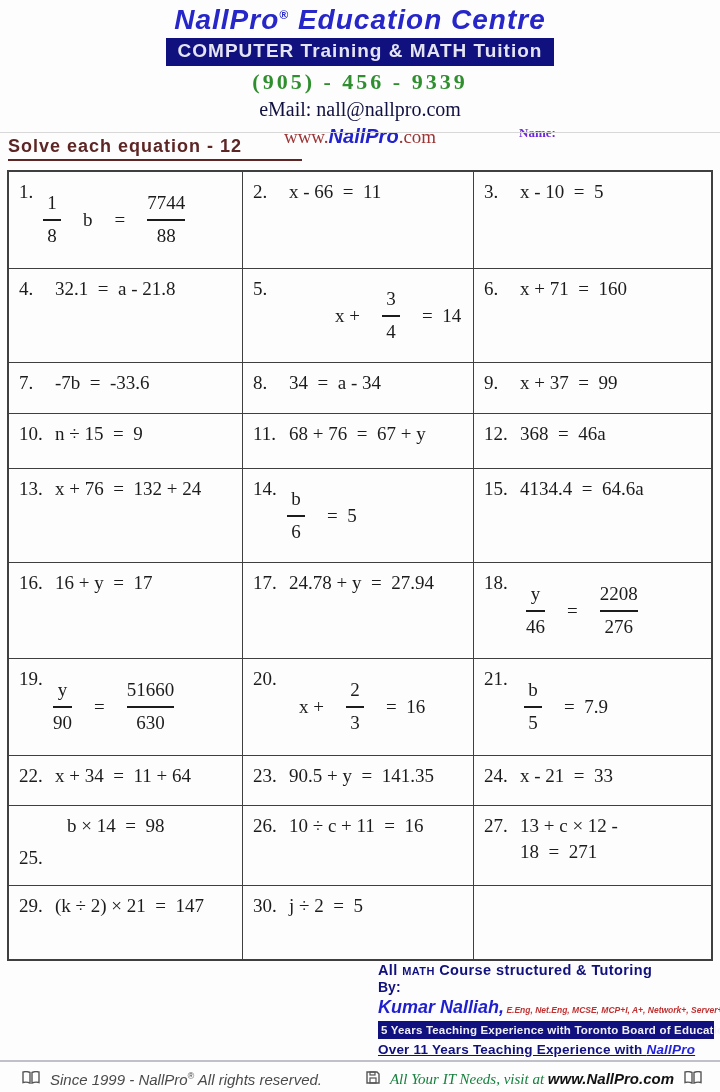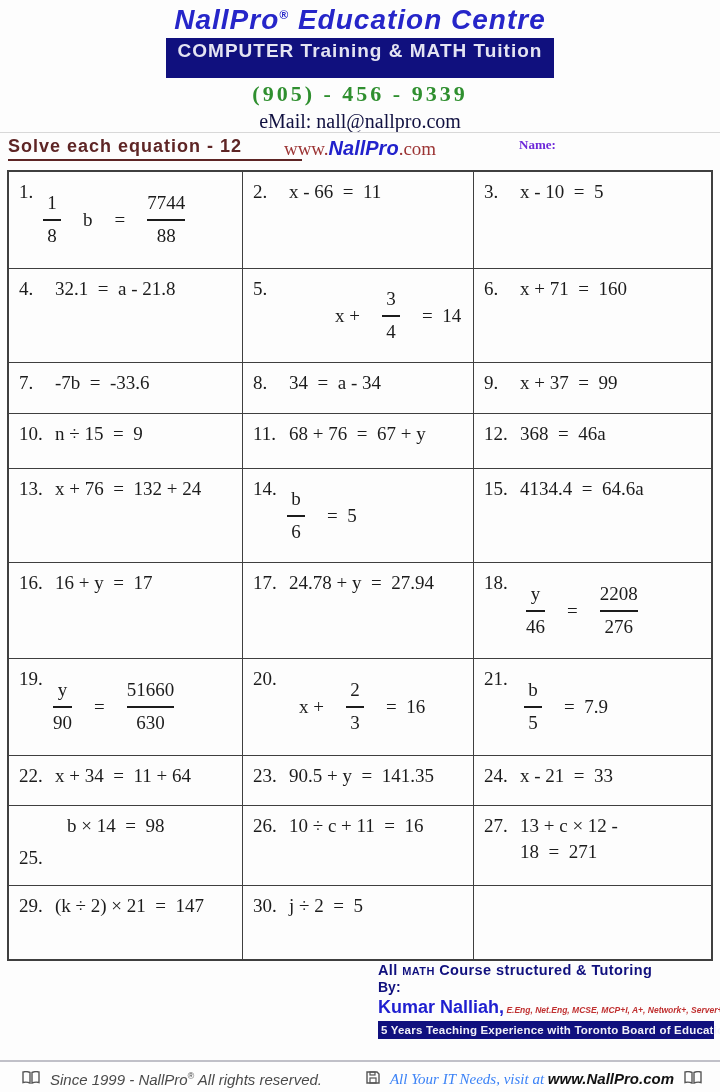--- a/index.html
+++ b/index.html
@@ -6,21 +6,21 @@
   #page{position:relative;width:720px;height:1092px;background:#fdfdfd;margin:0 auto;
         font-family:"Liberation Serif",serif;color:#1c1c1c;overflow:hidden;}
 
   
   .header{position:absolute;top:4px;left:0;width:100%;text-align:center;}
   .title{font-family:"Liberation Sans",sans-serif;font-style:italic;font-weight:bold;
          font-size:28px;color:#2626c9;letter-spacing:1px;}
   .title sup{font-size:12px;}
   .banner{display:inline-block;margin-top:2px;background:#10107e;color:#e4e4f2;
           font-family:"Liberation Sans",sans-serif;font-weight:bold;font-size:19px;
-          padding:2px 12px 16px 12px;letter-spacing:1px;}
+          padding:2px 12px 4px 12px;letter-spacing:1px;}
   .phone{margin-top:3px;font-weight:bold;font-size:22px;color:#2f8f2f;letter-spacing:3px;}
   .email{margin-top:3px;font-size:20px;color:#101040;}
   .wwwline{position:relative;margin-top:4px;font-size:19px;height:24px;}
   .www-red{color:#9c3434;}
   .www-brand{font-family:"Liberation Sans",sans-serif;font-style:italic;font-weight:bold;
              color:#2222cc;font-size:20px;}
   .name-label{position:absolute;left:487px;top:0;font-weight:bold;color:#6d28d9;font-size:13px;margin-left:32px;}
 
   
   .rule-top{position:absolute;top:132px;left:0;width:100%;height:1px;background:#d8d8d8;}
@@ -50,36 +50,36 @@
   .num-below .pcontent{margin-left:48px;}
   .num-below .pnum{margin-top:6px;}
 
   
   .tutoring{position:absolute;left:378px;top:962px;width:336px;
             font-family:"Liberation Sans",sans-serif;color:#10107e;}
   .t-line1{font-weight:bold;font-size:14.5px;letter-spacing:.4px;}
   .t-math{font-size:11px;}
   .t-by{font-weight:bold;font-size:14px;margin-top:1px;}
   .t-nameline{margin-top:2px;white-space:nowrap;}
-  .t-name{font-weight:bold;font-size:18px;color:#1f1fd0;}
+  .t-name{font-style:italic;font-weight:bold;font-size:18px;color:#1f1fd0;}
   .t-cred{font-style:italic;font-size:8.5px;color:#c03030;font-weight:bold;}
   .t-band{margin-top:3px;background:#10107e;color:#f0f0f8;font-weight:bold;font-size:11.5px;
           padding:3px 3px;letter-spacing:.2px;white-space:nowrap;}
   .t-over{margin-top:3px;font-weight:bold;font-size:13.5px;text-decoration:underline;
           letter-spacing:.2px;white-space:nowrap;}
   .t-over .brand{font-style:italic;color:#2222dd;}
 
   
   .bottombar{position:absolute;top:1060px;left:0;width:100%;border-top:2px solid #c0c0c8;}
   .bb-row{display:flex;align-items:center;padding:8px 18px 0 22px;gap:10px;
           font-size:15px;}
   .bb-left{font-family:"Liberation Sans",sans-serif;font-style:italic;color:#4a4a4a;
            margin-right:auto;}
   .bb-left sup{font-size:9px;}
-  .bb-right-it{font-style:italic;color:#3b82f6;}
+  .bb-right-it{font-style:italic;color:#15803d;}
   .bb-right-bold{font-family:"Liberation Sans",sans-serif;font-weight:bold;color:#111;
                  font-style:italic;}
   .icon{flex:none;display:inline-block;}
 </style>
 </head>
 <body>
 
 <div id="page">
 
   <div class="header">
@@ -283,20 +283,21 @@
       </div>
     </div>
 
   <div class="tutoring">
     <div class="t-line1"><span>All </span><span class="t-math">MATH</span><span> Course structured &amp; Tutoring</span></div>
     <div class="t-by">By:</div>
     <div class="t-nameline">
       <span class="t-name">Kumar Nalliah,</span><span class="t-cred"> E.Eng, Net.Eng, MCSE, MCP+I, A+, Network+, Server+</span>
     </div>
     <div class="t-band">5 Years Teaching Experience with Toronto Board of Education</div>
+    <div class="t-over"><span>Over 11 Years Teaching Experience with </span><span class="brand">NallPro</span></div>
   </div>
 
   <div class="bottombar">
     <div class="bb-row">
       <span class="icon">
         <svg width="18" height="13" viewBox="0 0 18 13">
             <path d="M1 1 Q4.5 0 8 1.5 L8 12 Q4.5 10.5 1 11.5 Z M17 1 Q13.5 0 10 1.5 L10 12 Q13.5 10.5 17 11.5 Z" fill="none" stroke="#555" stroke-width="1.4"></path>
           </svg>
       </span>
       <span class="bb-left"><span>Since 1999 - NallPro</span><sup>®</sup><span> All rights reserved.</span></span>

